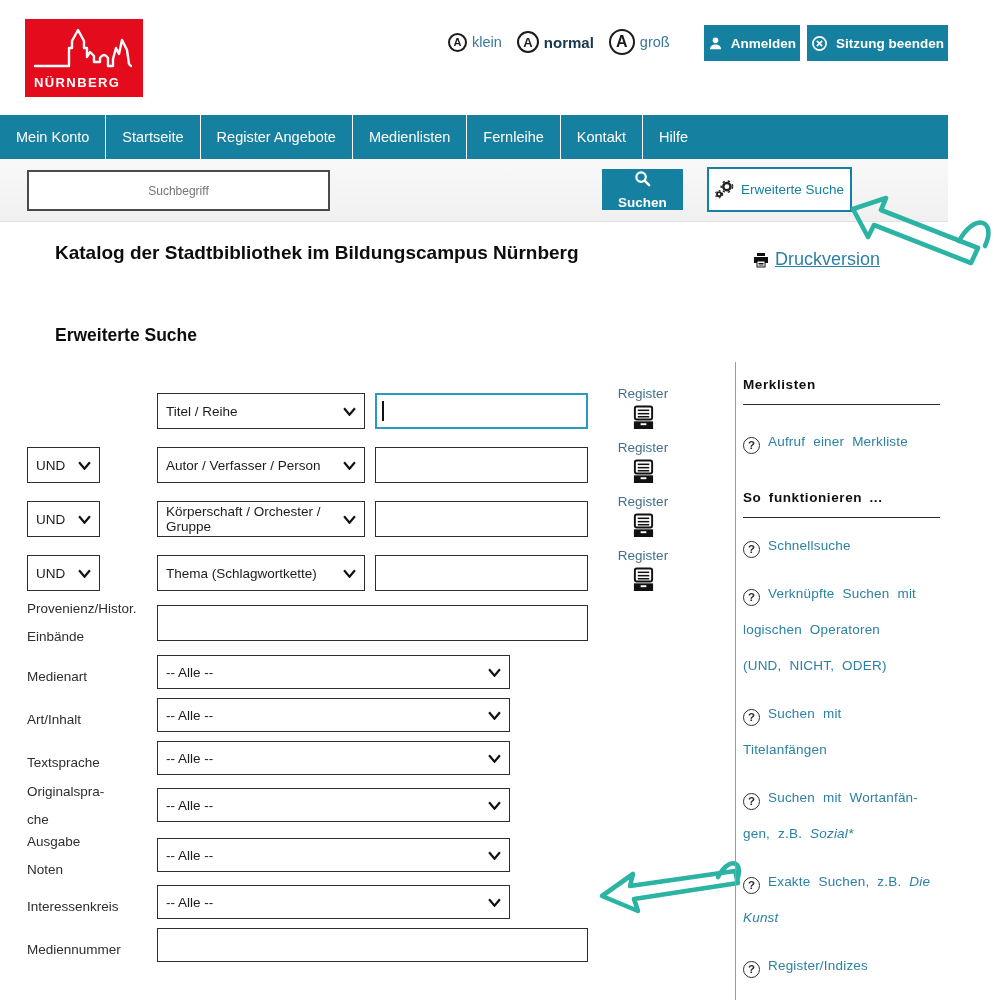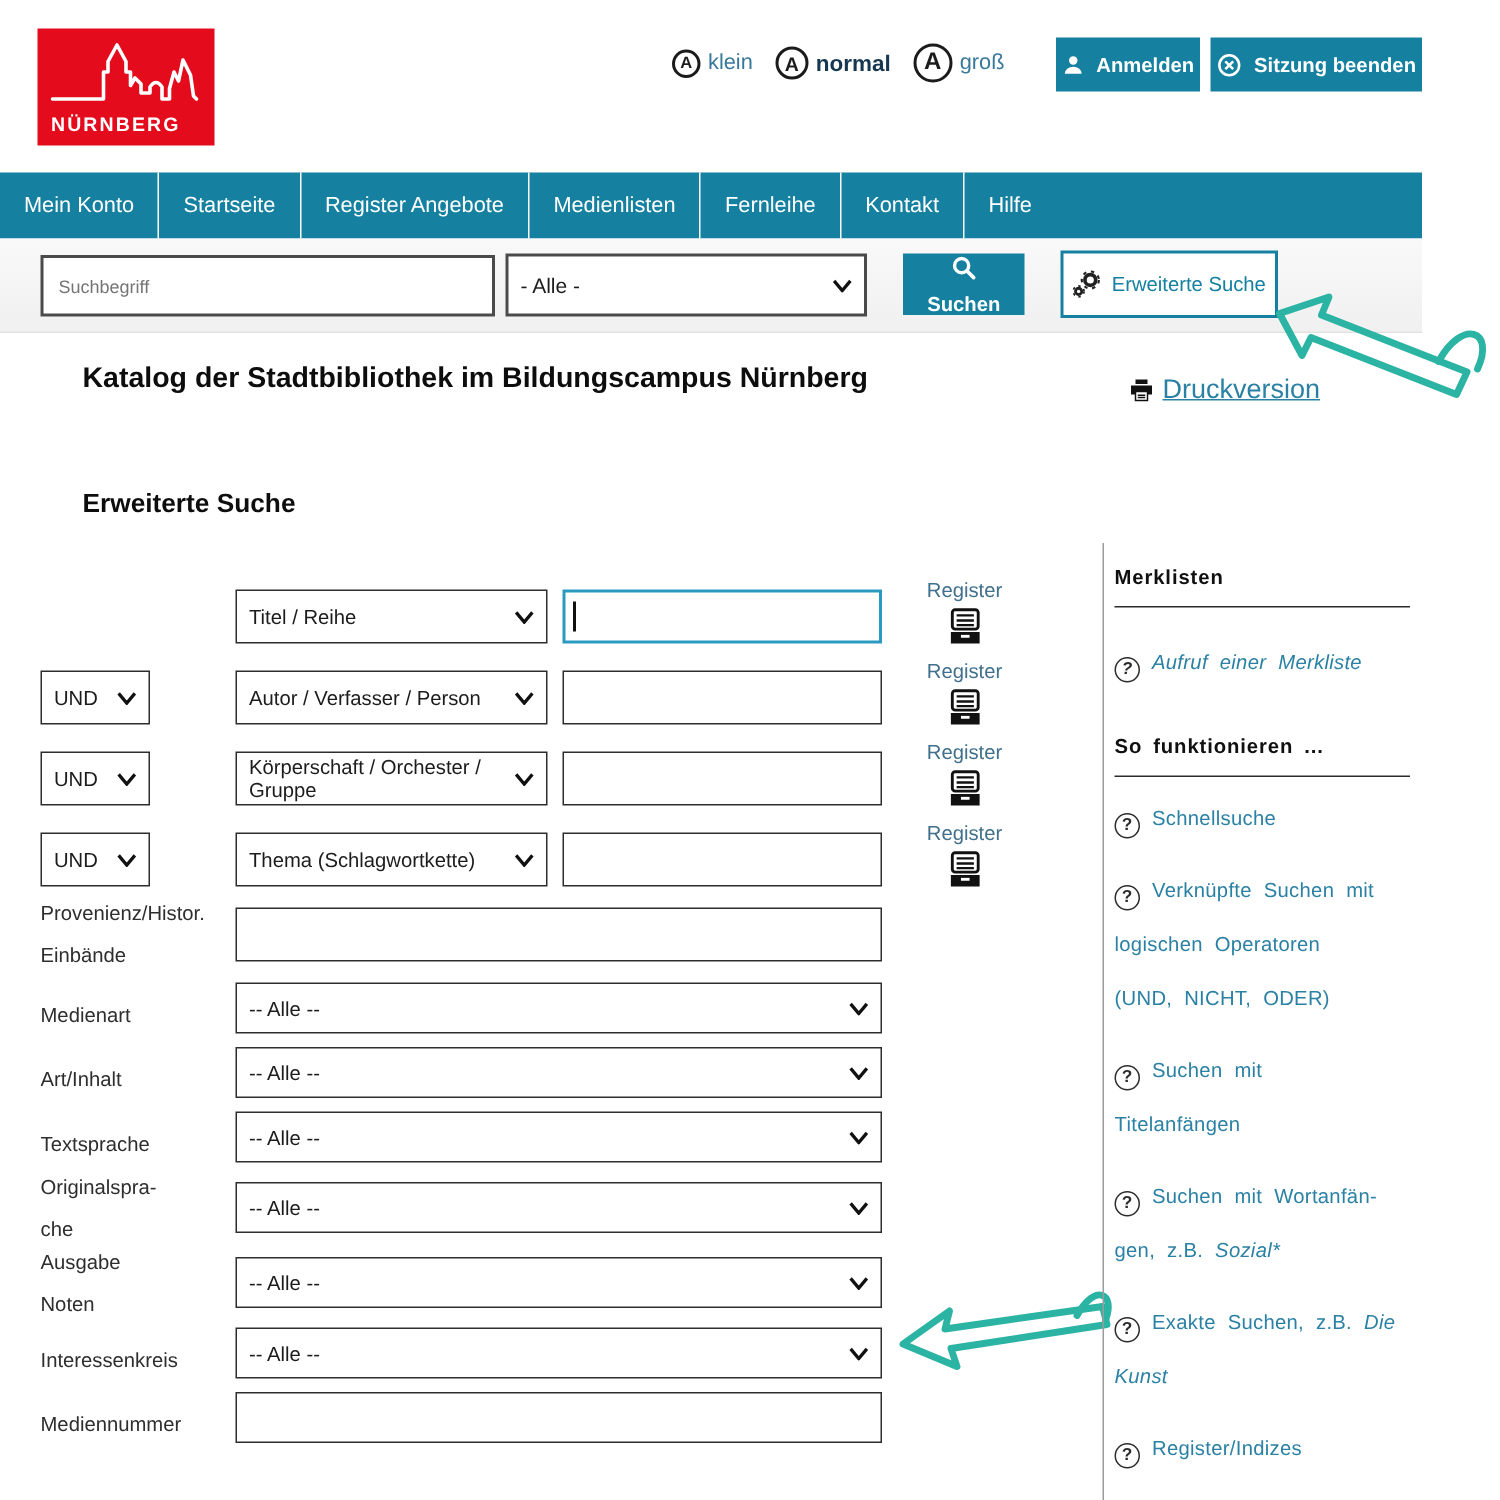--- a/index.html
+++ b/index.html
@@ -26,21 +26,21 @@
   .btn-anmelden { position: absolute; left: 704px; top: 25px; width: 96px; height: 36px; }
   .btn-sitzung { position: absolute; left: 807px; top: 25px; width: 141px; height: 36px; overflow: hidden; white-space: nowrap; }
 
   
   .nav { position: absolute; left: 0; top: 115px; width: 948px; height: 44px; background: #15809f; display: flex; }
   .nav-item { color: #fff; font-size: 14.5px; line-height: 44px; padding: 0 16px; border-right: 1px solid #fff; text-decoration: none; cursor: pointer; white-space: nowrap; }
   .nav-item:last-child { border-right: none; }
 
   
   .search-bar { position: absolute; left: 0; top: 159px; width: 948px; height: 63px; background: linear-gradient(#f9f9f9, #f0f0f0); border-bottom: 1px solid #e0e0e0; }
-  .q-input { position: absolute; left: 27px; top: 11px; width: 303px; height: 41px; border: 2px solid #4a4a4a; padding: 0 10px; font-size: 12px; font-family: inherit; color: #1c1c1c; background: #fff; }
+  .q-input { position: absolute; left: 27px; top: 11px; width: 303px; height: 41px; border: 2px solid #4a4a4a; padding: 0 10px; font-size: 12px; font-family: inherit; color: #1c1c1c; background: #fff; text-align: center; }
   .select-box { position: absolute; background: #fff; border: 1px solid #2d2d2d; display: flex; align-items: center; justify-content: space-between; padding: 0 8px; font-size: 13.5px; color: #1c1c1c; cursor: pointer; }
   .q-scope { left: 337px; top: 10px; width: 241px; height: 42px; border-width: 2px; border-color: #4a4a4a; font-size: 14px; }
   .chev { width: 13px; height: 9px; flex: none; }
   .btn-suchen { position: absolute; left: 602px; top: 10px; width: 81px; height: 41px; flex-direction: column; }
   .btn-erw { position: absolute; left: 707px; top: 8px; width: 145px; height: 45px; background: #fff; border: 2px solid #15809f; color: #15809f; font-size: 13.5px; display: flex; align-items: center; justify-content: center; gap: 7px; cursor: pointer; font-family: inherit; }
 
   .page-title { position: absolute; left: 55px; top: 242px; font-size: 19px; font-weight: 700; color: #0d0d0d; }
   .druck { position: absolute; left: 753px; top: 249px; display: flex; align-items: center; gap: 6px; cursor: pointer; text-decoration: none; }
   .druck-label { color: #2b81a4; font-size: 18px; text-decoration: underline; }
   .section-heading { position: absolute; left: 55px; top: 325px; font-size: 17.5px; font-weight: 700; color: #0d0d0d; }
@@ -54,30 +54,30 @@
   .crit-input.focused { border: 2px solid #2a9ac2; }
   .caret { position: absolute; left: 382px; top: 8px; width: 1.5px; height: 20px; background: #111; }
   .reg { position: absolute; left: 603px; top: -7px; width: 80px; text-align: center; }
   .reg-label { display: block; font-size: 13.5px; color: #40708c; margin-bottom: 4px; }
   .reg-btn { display: inline-block; cursor: pointer; }
 
   
   .filt-row { position: absolute; left: 0; width: 700px; height: 36px; }
   .flabel { position: absolute; left: 27px; top: 8px; width: 128px; font-size: 13.5px; color: #2e2e2e; line-height: 28px; white-space: nowrap; overflow: hidden; }
   .tall .flabel { top: -10px; }
-  .fctl { left: 157px; top: 0; width: 431px; height: 34px; }
+  .fctl { left: 157px; top: 0; width: 353px; height: 34px; }
   .ftext { position: absolute; left: 157px; top: 0; width: 431px; height: 34px; border: 1px solid #2d2d2d; padding: 0 8px; font-size: 13px; font-family: inherit; background: #fff; }
   .ftext.big { height: 36px; }
 
   
   .sb-border { position: absolute; left: 735px; top: 362px; width: 1px; height: 638px; background: #9b9b9b; }
   .sb-h { position: absolute; left: 743px; font-size: 13.5px; font-weight: 700; color: #101010; letter-spacing: 0.6px; word-spacing: 3px; }
   .sb-hr { position: absolute; left: 743px; width: 197px; height: 1px; background: #2b2b2b; }
   .sb-link { display: block; color: #2b81a4; font-size: 13.5px; line-height: 36px; text-decoration: none; cursor: pointer; word-spacing: 4px; letter-spacing: 0.2px; }
-  .sb-merk { position: absolute; left: 743px; top: 424px; width: 215px; font-style: italic; }
+  .sb-merk { position: absolute; left: 743px; top: 424px; width: 215px; }
   .sb-links { position: absolute; left: 743px; top: 528px; width: 215px; }
   .sb-links .sb-link { margin-bottom: 12px; }
   .sb-text, .sb-em { white-space: pre-line; }
   .sb-em { font-style: italic; }
   .q-icon { display: inline-flex; align-items: center; justify-content: center; width: 17px; height: 17px; border: 1.6px solid #2c2c2c; border-radius: 50%; color: #2c2c2c; font-size: 11.5px; font-weight: 700; margin-right: 8px; vertical-align: -3px; word-spacing: 0; }
 
   .arrow { position: absolute; pointer-events: none; }
 </style>
 </head>
 <body>
@@ -128,26 +128,20 @@
     <a class="nav-item">Startseite</a>
     <a class="nav-item">Register Angebote</a>
     <a class="nav-item">Medienlisten</a>
     <a class="nav-item">Fernleihe</a>
     <a class="nav-item">Kontakt</a>
     <a class="nav-item">Hilfe</a>
   </nav>
 
   <div class="search-bar">
     <input class="q-input" placeholder="Suchbegriff" style="">
-    <div class="select-box q-scope">
-      <span>- Alle -</span>
-      <svg class="chev" viewBox="0 0 12 8">
-        <polyline points="1,1 6,7 11,1" fill="none" stroke="#111" stroke-width="2"></polyline>
-      </svg>
-    </div>
     <button class="btn teal btn-suchen">
       <svg width="17" height="17" viewBox="0 0 18 18">
         <circle cx="7.5" cy="7.5" r="5" fill="none" stroke="#fff" stroke-width="2.4"></circle>
         <line x1="11.5" y1="11.5" x2="16" y2="16" stroke="#fff" stroke-width="2.6" stroke-linecap="round"></line>
       </svg>
       <span>Suchen</span>
     </button>
     <button class="btn-erw">
       <svg width="19" height="19" viewBox="0 0 20 20">
         <circle cx="12.5" cy="7" r="3.8" fill="none" stroke="#222" stroke-width="2.6"></circle>

